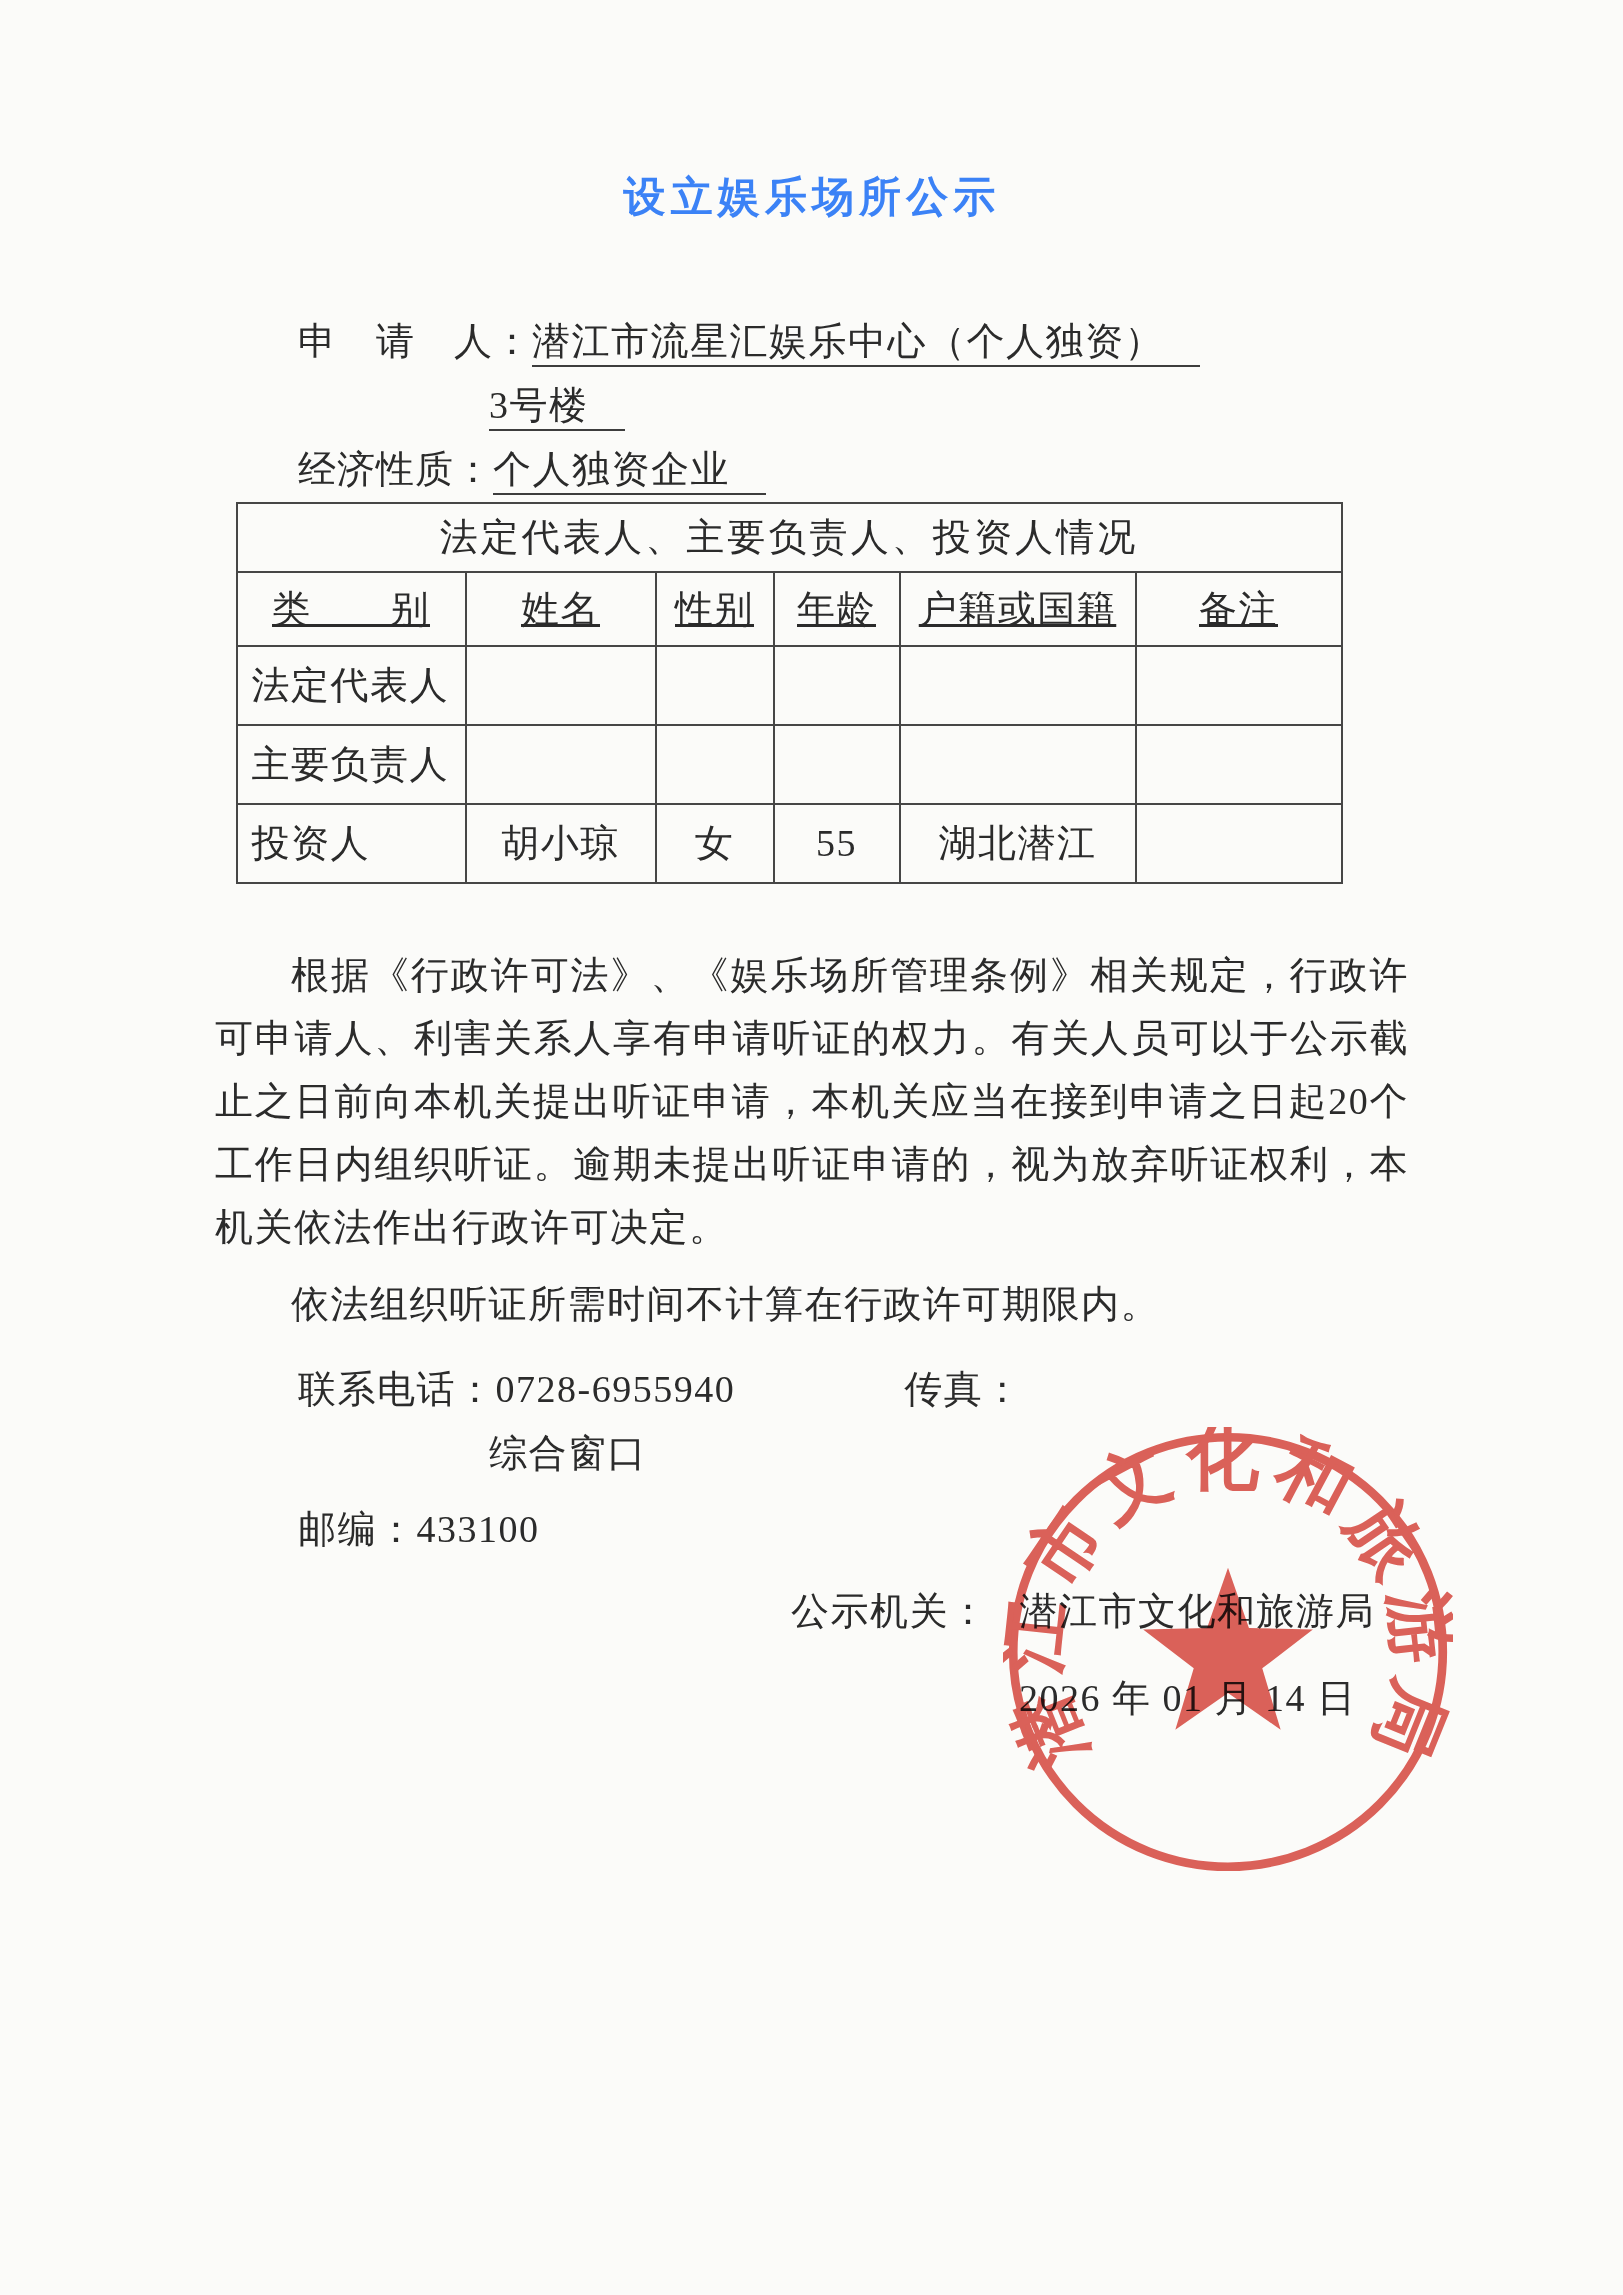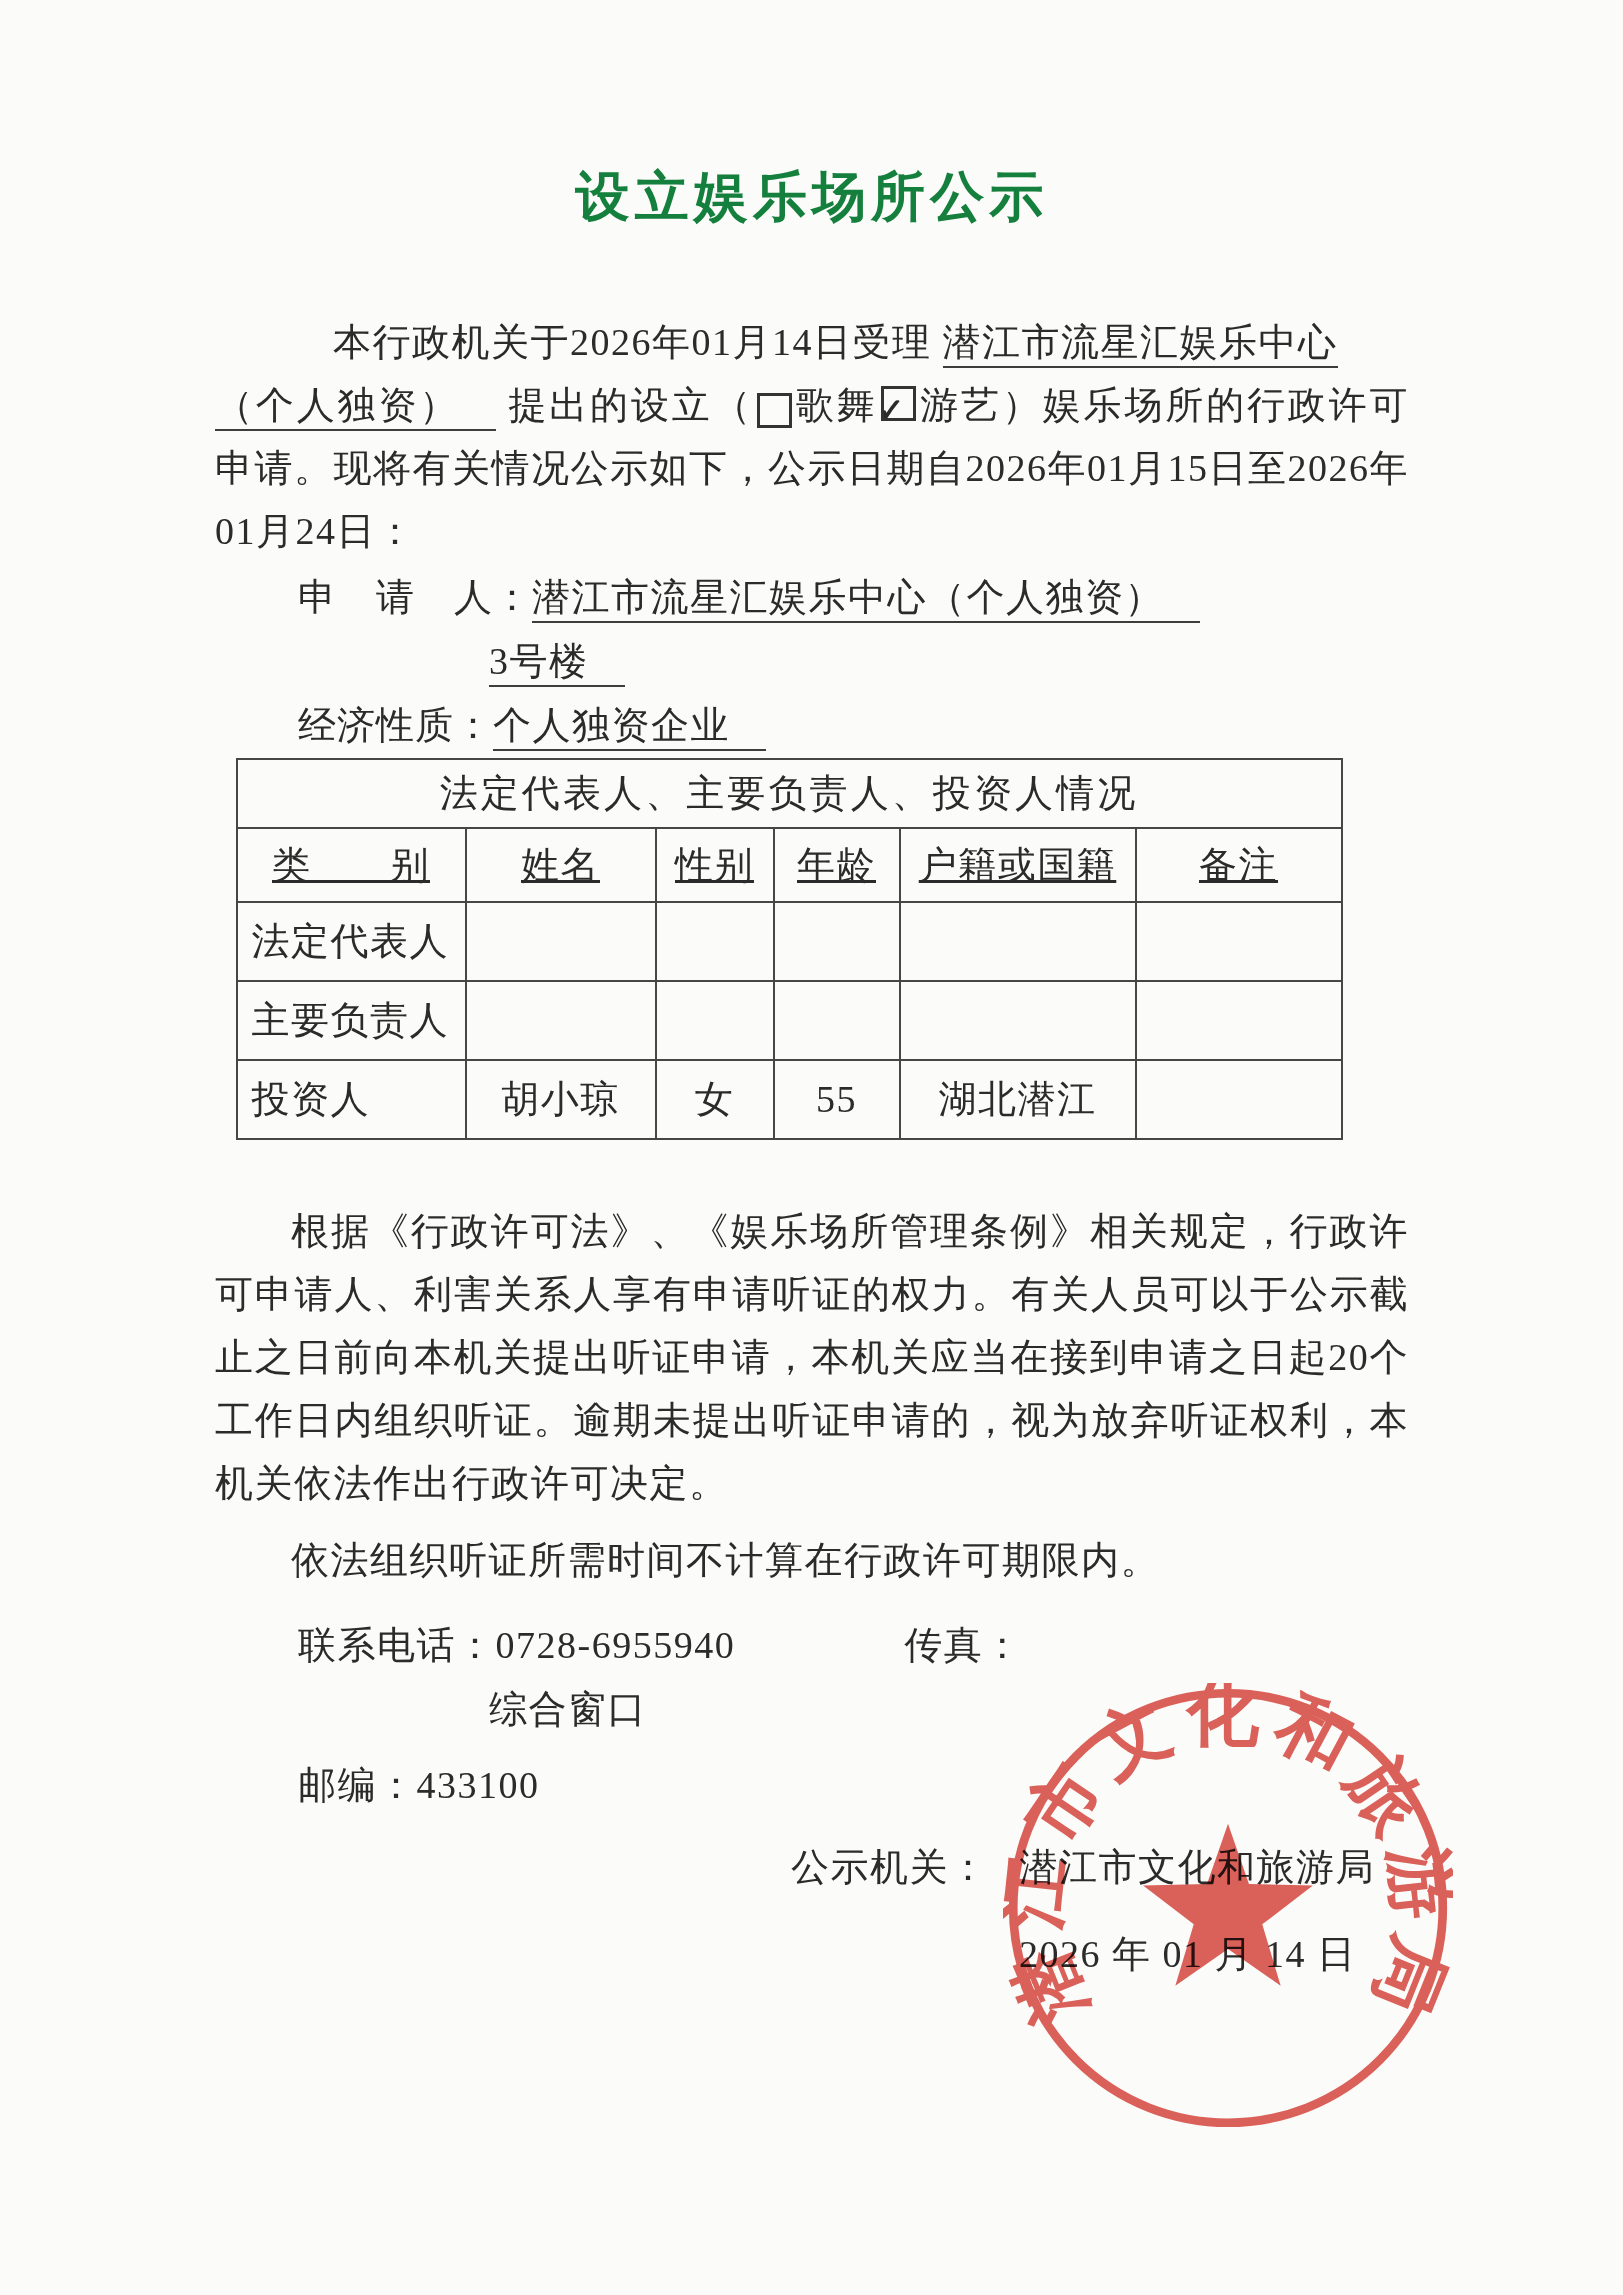--- a/index.html
+++ b/index.html
@@ -14,26 +14,26 @@
   }
   .page {
     position: absolute;
     inset: 0;
     padding: 169px 215px 0 215px;
     font-size: 38px;
     line-height: 63px;
     letter-spacing: 1.5px;
   }
   .title {
-    font-size: 54px;
+    font-size: 42px;
     line-height: 56px;
     font-weight: bold;
     text-align: center;
     letter-spacing: 5.1px;
-    color: #15803d;
+    color: #3b82f6;
     margin: 0 0 86px 0;
   }
   .para { text-align: justify; margin: 0; }
   .p1 { text-indent: 118px; }
   .p2 { text-indent: 76px; margin-top: 60px; }
   .p3 { text-indent: 76px; margin-top: 13.3px; }
   .u {
     border-bottom: 2.6px solid #3d3d3d;
     padding-bottom: 3.1px;
   }
@@ -112,22 +112,20 @@
     pointer-events: none;
   }
 </style>
 </head>
 <body>
 
 <div class="page">
 
   <h1 class="title">设立娱乐场所公示</h1>
 
-  <p class="para p1"><span>本行政机关于2026年01月14日受理 </span><span class="u">潜江市流星汇娱乐中心</span><br>
-    <span class="u pad">（个人独资）</span><span> 提出的设立（</span><span class="cb"><span>✓</span></span><span>歌舞</span><span class="cb"><span></span></span><span>游艺</span><span>）娱乐场所的行政许可申请。现将有关情况公示如下，公示日期自2026年01月15日至2026年01月24日：</span></p>
 
   <div class="fieldline">
     <span class="label">申　请　人：</span><span class="u pad">潜江市流星汇娱乐中心（个人独资）</span>
   </div>
   <div class="contline">
     <span class="u pad">3号楼</span>
   </div>
   <div class="fieldline">
     <span class="label">经济性质：</span><span class="u pad">个人独资企业</span>
   </div>

